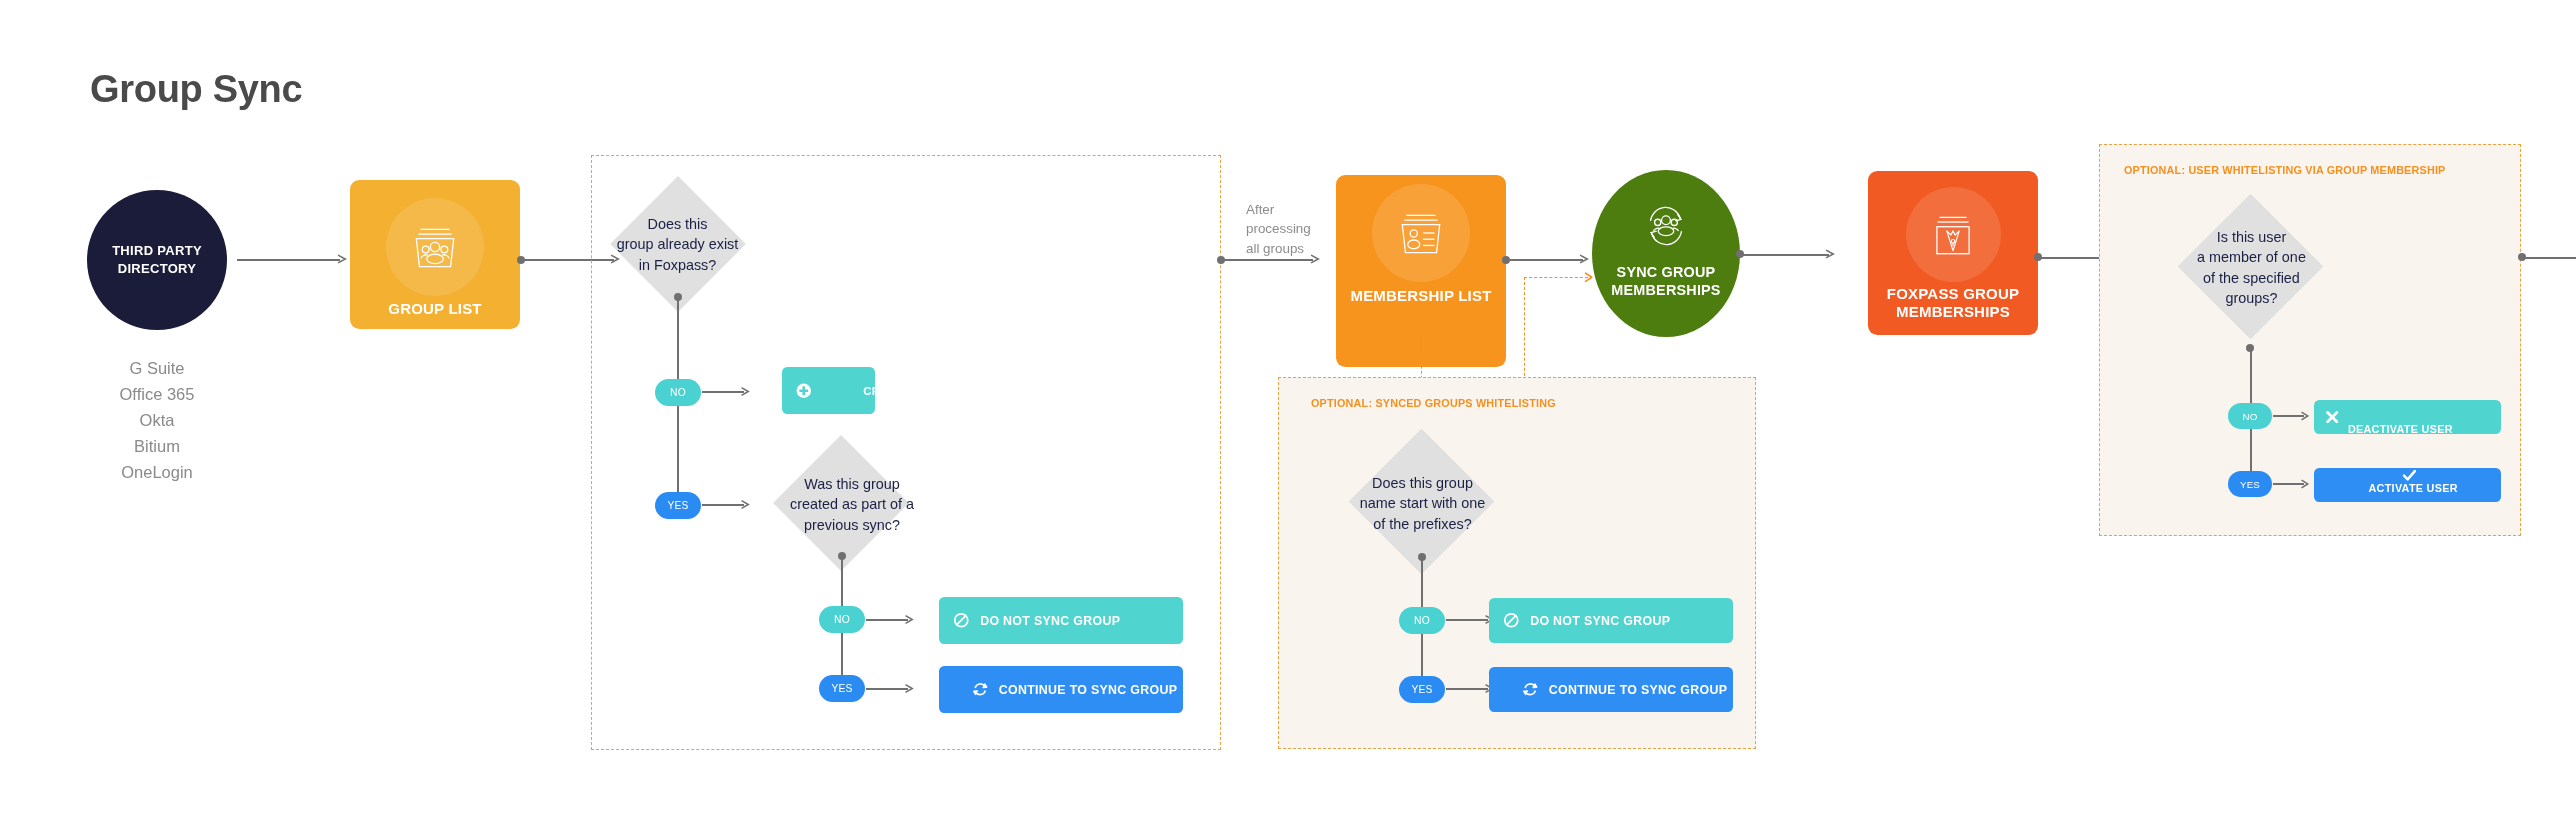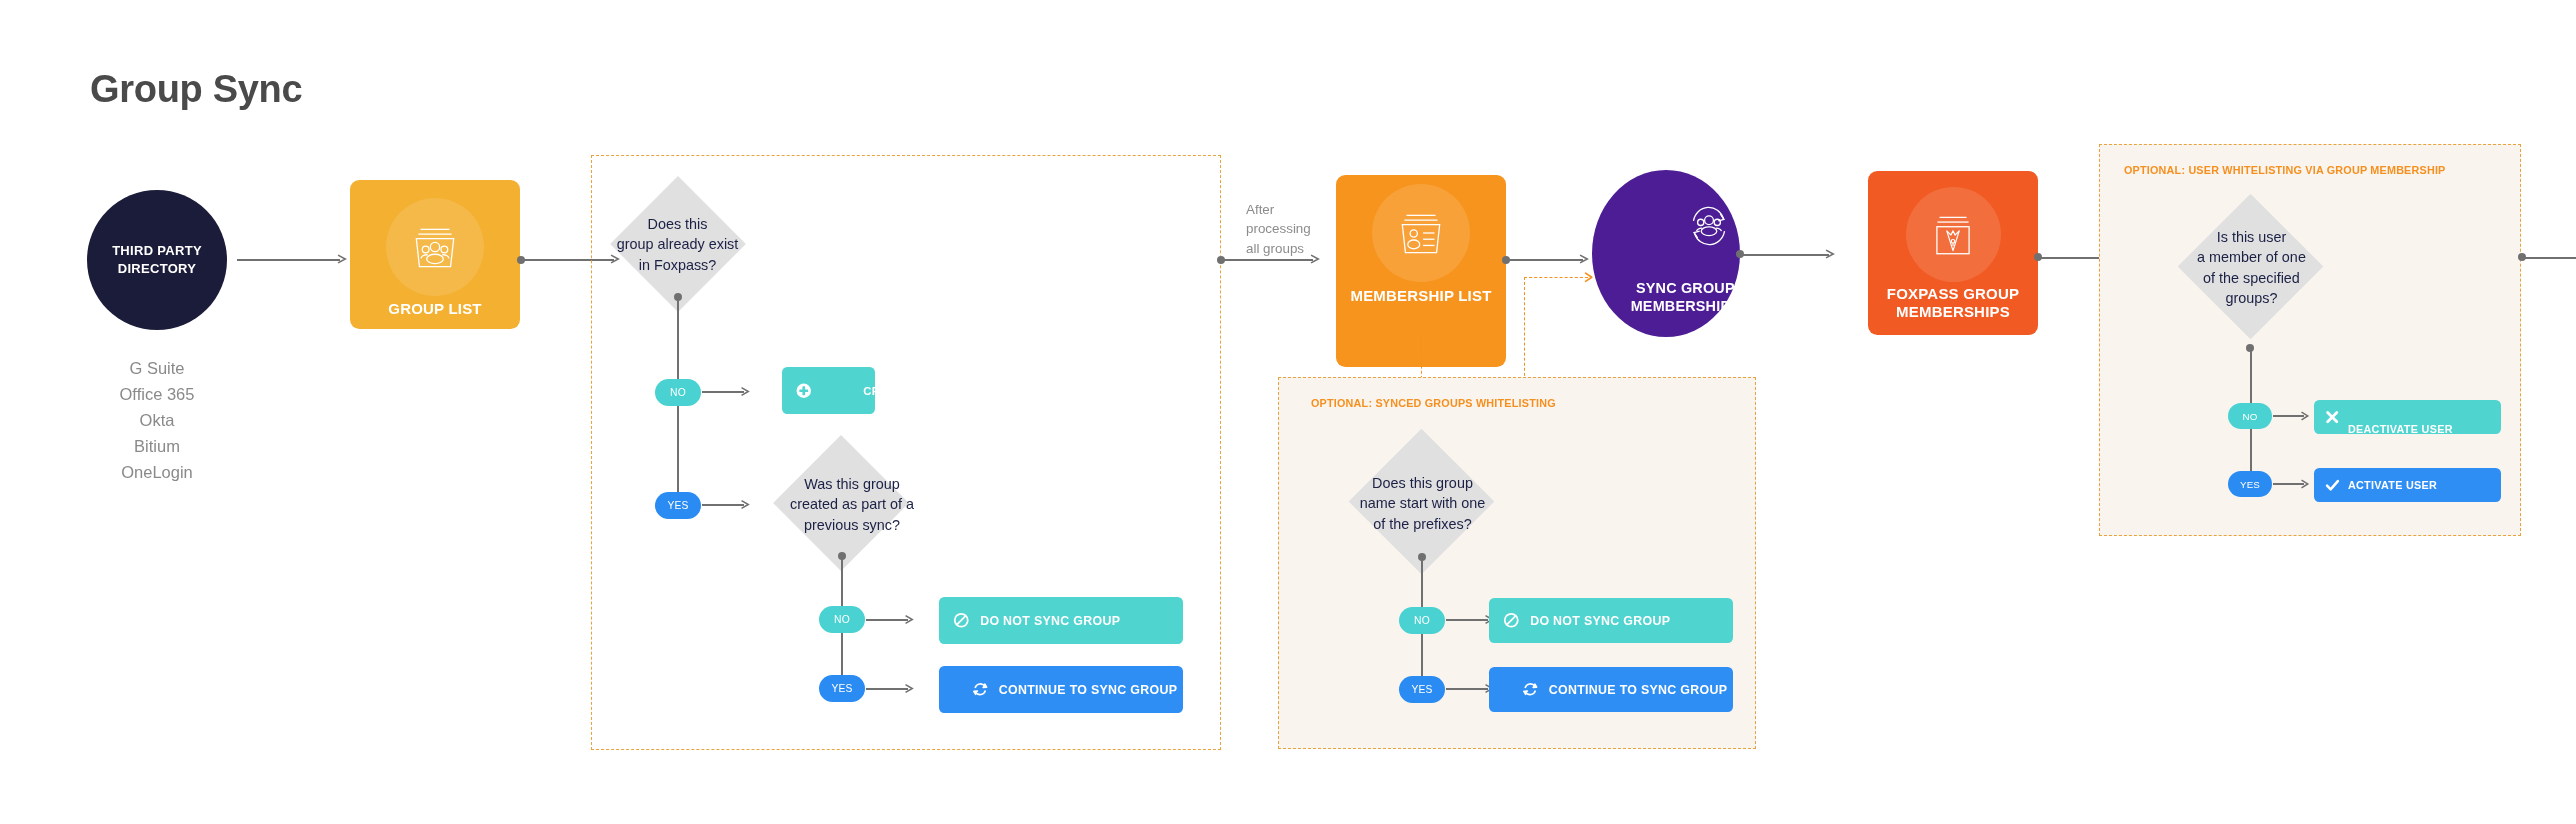--- a/index.html
+++ b/index.html
@@ -111,28 +111,27 @@
     padding-top: 15.5px;
   }
   #card-foxpass .iconwrap { width: 95px; height: 95px; background: rgba(255,255,255,0.12); }
   #card-foxpass .cardlabel { font-size: 15px; margin-top: 3.1px; }
 
   
   #sync-circle {
     left: 1592px; top: 170px;
     width: 148px; height: 167px;
     border-radius: 50%;
-    background: #4c1d95;
+    background: #4d7c0f;
     display: flex;
     flex-direction: column;
-    align-items: flex-end;
+    align-items: center;
     justify-content: flex-start;
     padding-top: 25px;
     box-sizing: border-box;
-    gap: 16px;
   }
   #sync-circle .iconwrap {
     width: 62px; height: 62px;
     display: flex; align-items: center; justify-content: center;
   }
   #sync-circle .cardlabel {
     color: #fff; font-weight: bold; font-size: 14.4px;
     text-align: center; line-height: 1.25; margin-top: 6.2px;
     letter-spacing: 0.2px;
   }
@@ -559,21 +558,21 @@
     <span class="btxt" style="font-size:10.8px;margin-top:24px;">DEACTIVATE  USER</span>
   </div>
 
   <div class="abs pill yes" style="left:2228px; top:471px; width:44px; height:26px;">
     <span style="font-size:9.8px;">YES</span>
   </div>
   <div class="abs hline" style="left:2273px; top:483px; width:31px;"></div>
   <svg class="abs" style="left:2300px; top:477px;" width="14.4" height="14.4" viewBox="0 0 28 28">
     <path d="M3 6 L15 13.5 L3 21" fill="none" stroke="#707070" stroke-width="3"></path>
   </svg>
-  <div class="abs btn blue" style="left:2314px; top:468px; width:187px; height:34px; padding-left:11.3px;">
+  <div class="abs btn blue" style="left:2314px; top:468px; width:187px; height:34px; padding-left:11.3px;flex-direction:column;">
     <span class="bico" style="width:14.4px;height:14.4px;flex:0 0 14.4px;margin-right:8.2px;">
       <svg width="14.4" height="14.4" viewBox="0 0 28 28">
         <path d="M4 15 L11 22 L25 6" fill="none" stroke="#fff" stroke-width="5" stroke-linecap="round" stroke-linejoin="round"></path>
       </svg>
     </span>
     <span class="btxt" style="font-size:10.8px;">ACTIVATE USER</span>
   </div>
 
   <div class="abs dot" style="left:2518px; top:253px;"></div>
   <div class="abs hline" style="left:2522px; top:257px; width:94px;"></div>

